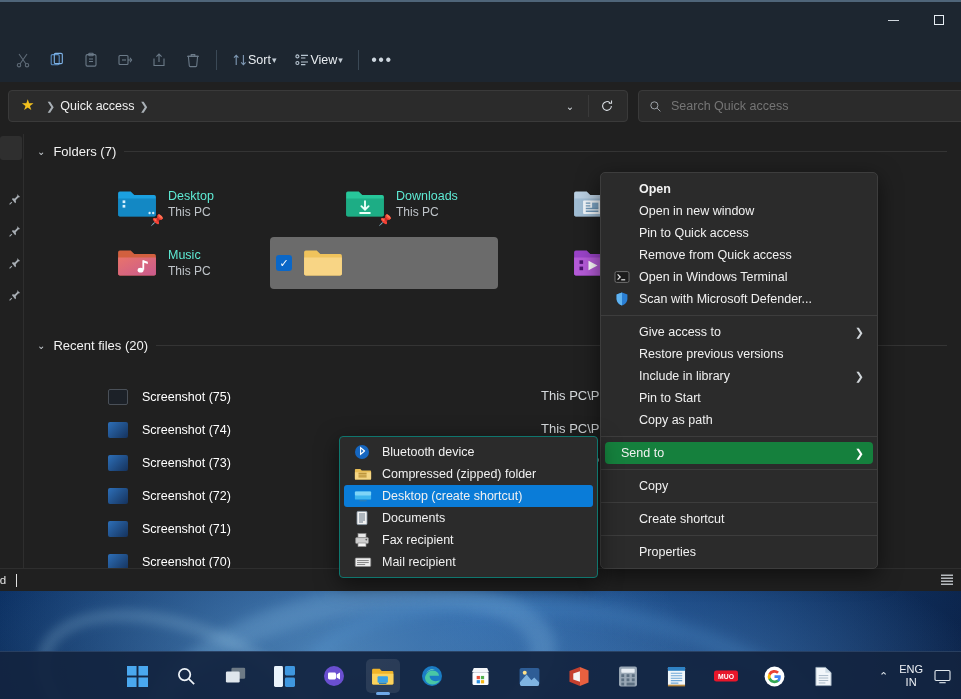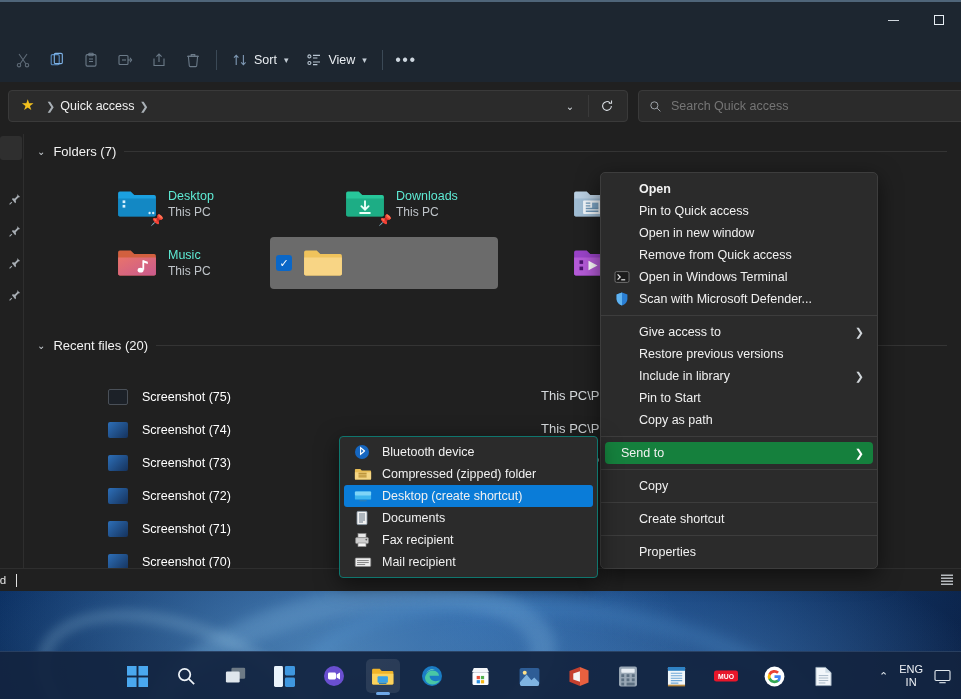--- a/index.html
+++ b/index.html
@@ -54,21 +54,21 @@
 
   
   .cmdbar {
     position: absolute; left: 0; top: 38px; width: 961px; height: 44px;
     background: #1d2630;
     display: flex; align-items: center;
   }
   .cmd-item {
     height: 32px; min-width: 34px; border-radius: 4px;
     display: flex; align-items: center; justify-content: center;
-    gap: 6px; color: #e9edf1; font-size: 12.5px; padding: 0 6px;
+    gap: 0; color: #e9edf1; font-size: 12.5px; padding: 0 6px;
   }
   .cmd-labeled { padding: 0 9px; }
   .cmd-sep { width: 1px; height: 20px; background: #3b4956; margin: 0 6px; }
   .ico { width: 16px; height: 16px; display: block; }
   .chev { font-size: 9px; color: #c3ccd4; margin-left: 1px; }
 
   
   .addrrow {
     position: absolute; left: 0; top: 82px; width: 961px; height: 52px;
     background: #202020;
@@ -509,24 +509,24 @@
       </div>
     </div>
   </div>
 
   <div class="ctxmenu">
 
     <div class="ctxitem bold">
       <span>Open</span>
     </div>
     <div class="ctxitem">
+      <span>Open in new window</span>
+    </div>
+    <div class="ctxitem">
       <span>Pin to Quick access</span>
-    </div>
-    <div class="ctxitem">
-      <span>Open in new window</span>
     </div>
     <div class="ctxitem">
       <span>Remove from Quick access</span>
     </div>
     <div class="ctxitem">
       <span class="cico">
         <svg width="16" height="16" viewBox="0 0 16 16">
           <rect x="1" y="2.6" width="14" height="10.8" rx="1.6" fill="#1c1c1c" stroke="#767676" stroke-width=".9"></rect>
           <path d="M3.6 5.4 6.2 8l-2.6 2.6" stroke="#e6e6e6" stroke-width="1.2" fill="none"></path>
           <path d="M7.2 10.8h4" stroke="#e6e6e6" stroke-width="1.2"></path>

